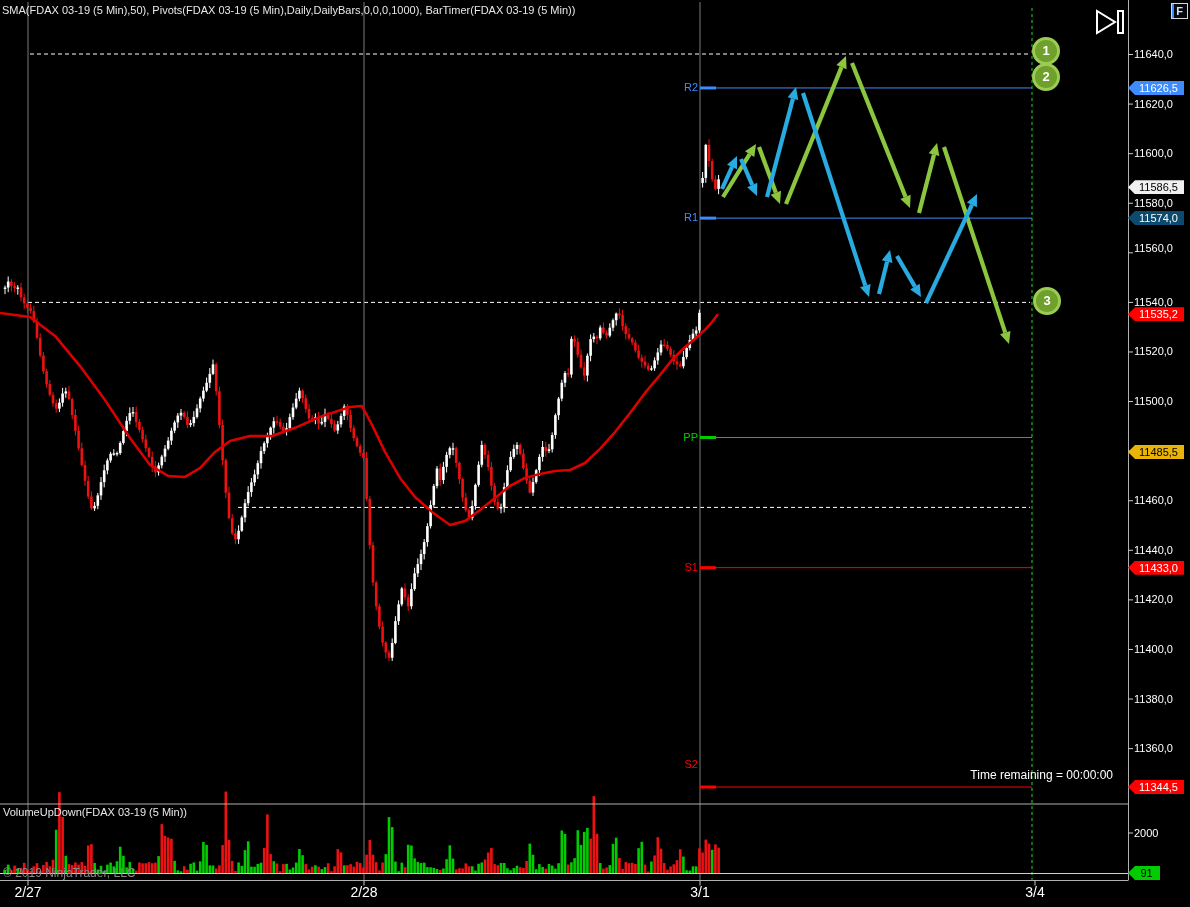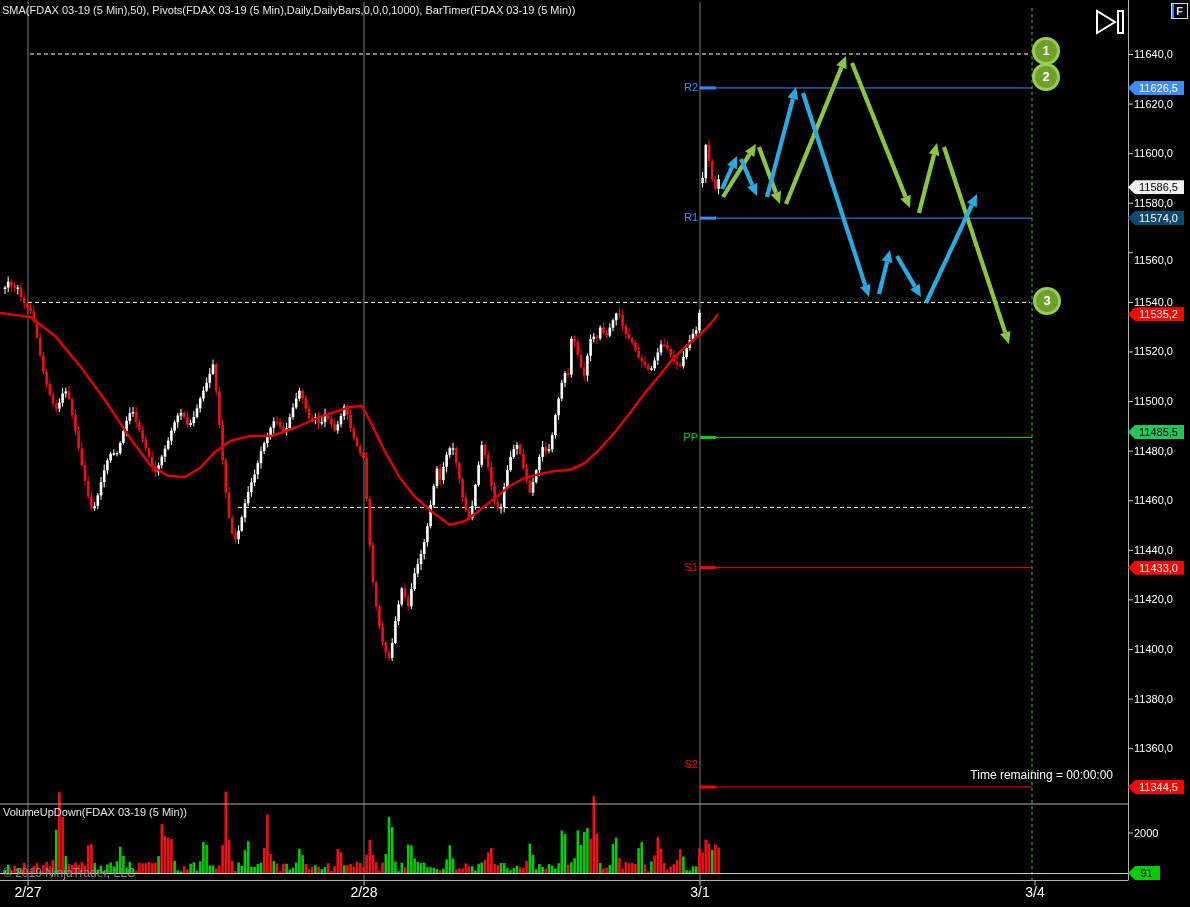--- a/index.html
+++ b/index.html
@@ -776,37 +776,37 @@
 <div class="txt" id="indicatorLabel">SMA(FDAX 03-19 (5 Min),50), Pivots(FDAX 03-19 (5 Min),Daily,DailyBars,0,0,0,1000), BarTimer(FDAX 03-19 (5 Min))</div>
 <div class="txt" id="volLabel">VolumeUpDown(FDAX 03-19 (5 Min))</div>
 <div class="txt" id="copyright">© 2019 NinjaTrader, LLC</div>
 <div class="txt" id="timeRemaining">Time remaining = 00:00:00</div>
 
 <div id="priceAxis">
     <div class="tick-label" style="top: 48px;">11640,0</div>
     <div class="tick-label" style="top: 97.58px;">11620,0</div>
     <div class="tick-label" style="top: 147.16px;">11600,0</div>
     <div class="tick-label" style="top: 196.74px;">11580,0</div>
-    <div class="tick-label" style="top: 254px;">11560,0</div>
+    <div class="tick-label" style="top: 242px;">11560,0</div>
     <div class="tick-label" style="top: 295.9px;">11540,0</div>
     <div class="tick-label" style="top: 345.48px;">11520,0</div>
     <div class="tick-label" style="top: 395.06px;">11500,0</div>
     <div class="tick-label" style="top: 444.64px;">11480,0</div>
     <div class="tick-label" style="top: 494.22px;">11460,0</div>
     <div class="tick-label" style="top: 543.8px;">11440,0</div>
     <div class="tick-label" style="top: 593.38px;">11420,0</div>
     <div class="tick-label" style="top: 642.96px;">11400,0</div>
     <div class="tick-label" style="top: 692.54px;">11380,0</div>
     <div class="tick-label" style="top: 742.12px;">11360,0</div>
     <div class="tick-label" style="top: 826.5px;">2000</div>
     <div class="badge" style="top: 80.9665px; background: rgb(61, 139, 253); color: rgb(255, 255, 255);">11626,5</div>
     <div class="badge" style="top: 180.126px; background: rgb(240, 240, 240); color: rgb(0, 0, 0);">11586,5</div>
     <div class="badge" style="top: 211.114px; background: #0c4a6e; color: rgb(255, 255, 255);">11574,0</div>
     <div class="badge" style="top: 307.299px; background: rgb(255, 0, 0); color: rgb(255, 255, 255);">11535,2</div>
-    <div class="badge" style="top: 425px; background: #22c55e; color: rgb(0, 0, 0);">11485,5</div>
+    <div class="badge" style="top: 445px; background: #eab308; color: rgb(0, 0, 0);">11485,5</div>
     <div class="badge" style="top: 560.653px; background: rgb(255, 0, 0); color: rgb(255, 255, 255);">11433,0</div>
     <div class="badge" style="top: 780.044px; background: rgb(255, 0, 0); color: rgb(255, 255, 255);">11344,5</div>
     <div class="badge" style="top: 866px; width: 32px; background: rgb(0, 204, 0); color: rgb(0, 0, 0);">91</div>
   </div>
 <div id="timeAxis">
     <div class="time-label" style="left: 28px;">2/27</div>
     <div class="time-label" style="left: 364px;">2/28</div>
     <div class="time-label" style="left: 700px;">3/1</div>
     <div class="time-label" style="left: 1035px;">3/4</div>
   </div>

